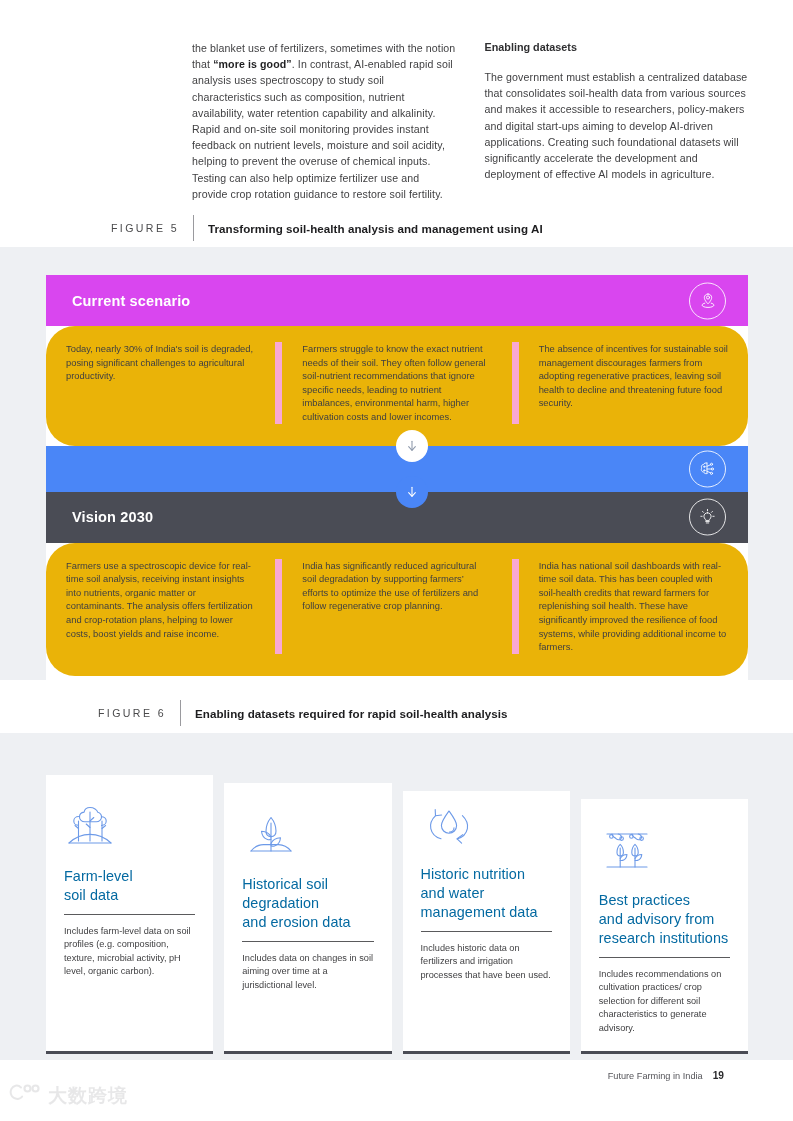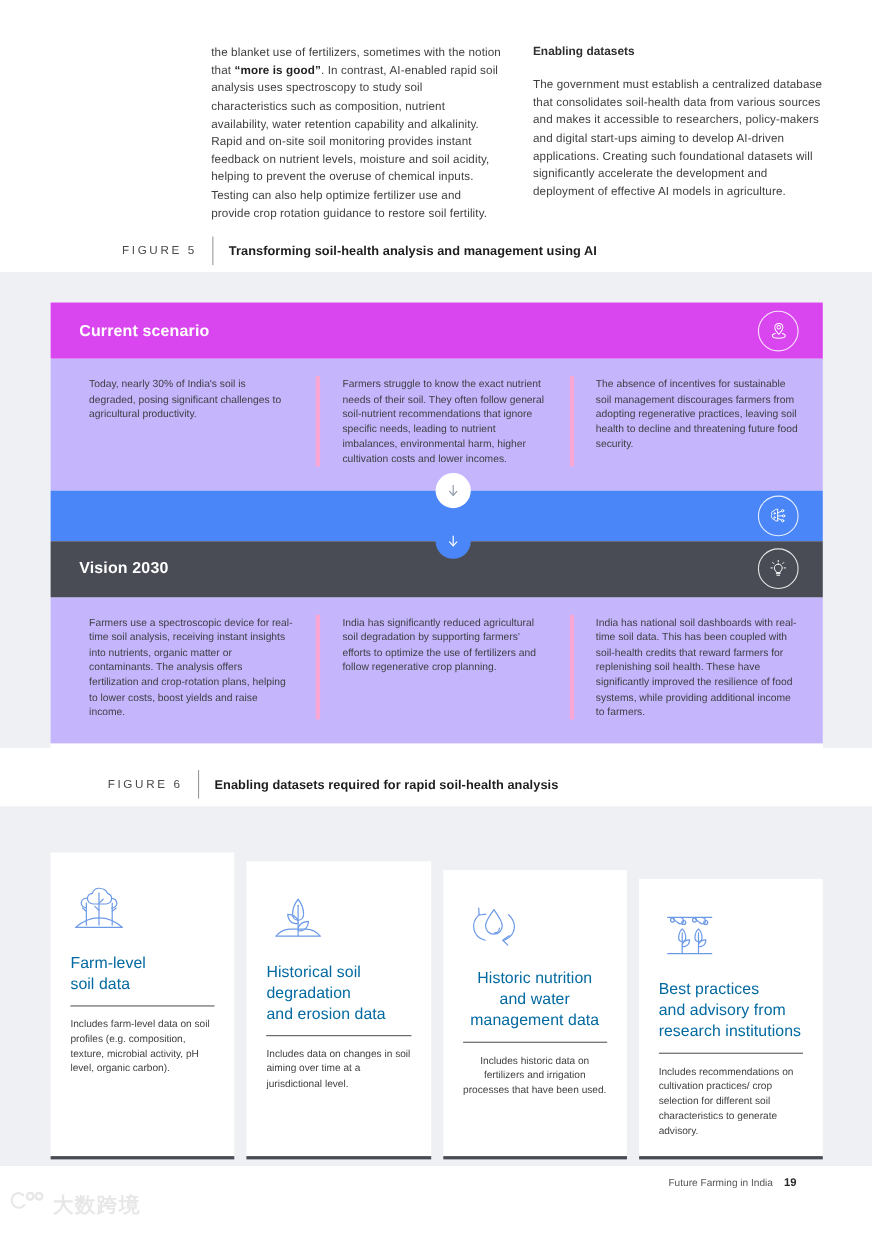--- a/index.html
+++ b/index.html
@@ -134,29 +134,30 @@
     height: 35px;
     border-radius: 50%;
     border: 1.2px solid rgba(255,255,255,0.85);
     display: flex;
     align-items: center;
     justify-content: center;
   }
   .band-icon svg { display: block; }
 
   .panel {
-    background: #c4b5fd;
-    display: flex;
-    padding: 16px 0 22px 15px;
+    background: #eab308;
+    display: flex;
+    padding: 16px 0 22px 0;
+    border-radius: 29px;
   }
   .panel-col {
     flex: 1;
     padding: 0 20px;
     box-sizing: border-box;
-    border-left: 4px solid #f9a8d4;
+    border-left: 7px solid #f9a8d4;
   }
   .panel-col:first-child {
     border-left: none;
     padding-left: 20px;
   }
   .panel-col p {
     margin: 0;
     font-size: 9.4px;
     line-height: 13.6px;
     color: #3f3f41;
@@ -219,21 +220,21 @@
   .card-body {
     margin: 0;
     font-size: 9.2px;
     line-height: 13.4px;
     color: #3f3f41;
   }
 
   
   .card.c1 { margin-top: 0px;  padding-top: 22px; }
   .card.c2 { margin-top: 8px;  padding-top: 22px; }
-  .card.c3 { margin-top: 16px; padding-top: 20px; text-align: center; }
+  .card.c3 { margin-top: 16px; padding-top: 4px; }
   .card.c4 { margin-top: 24px; padding-top: 22px; }
 
   
   .footer {
     position: absolute;
     right: 46px;
     bottom: 40px;
     display: flex;
     align-items: baseline;
     gap: 10px;

